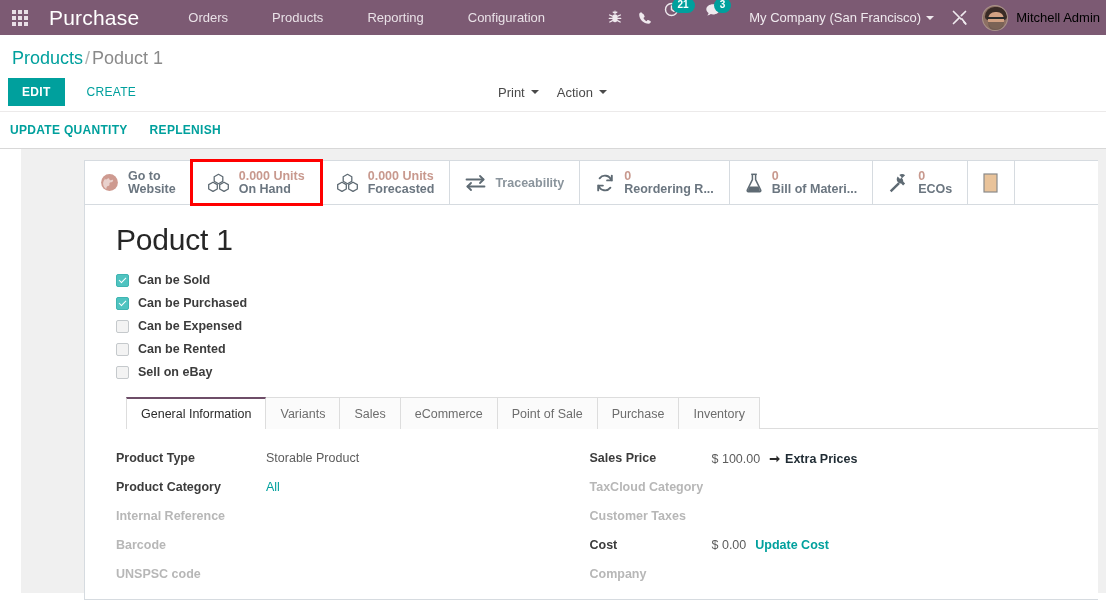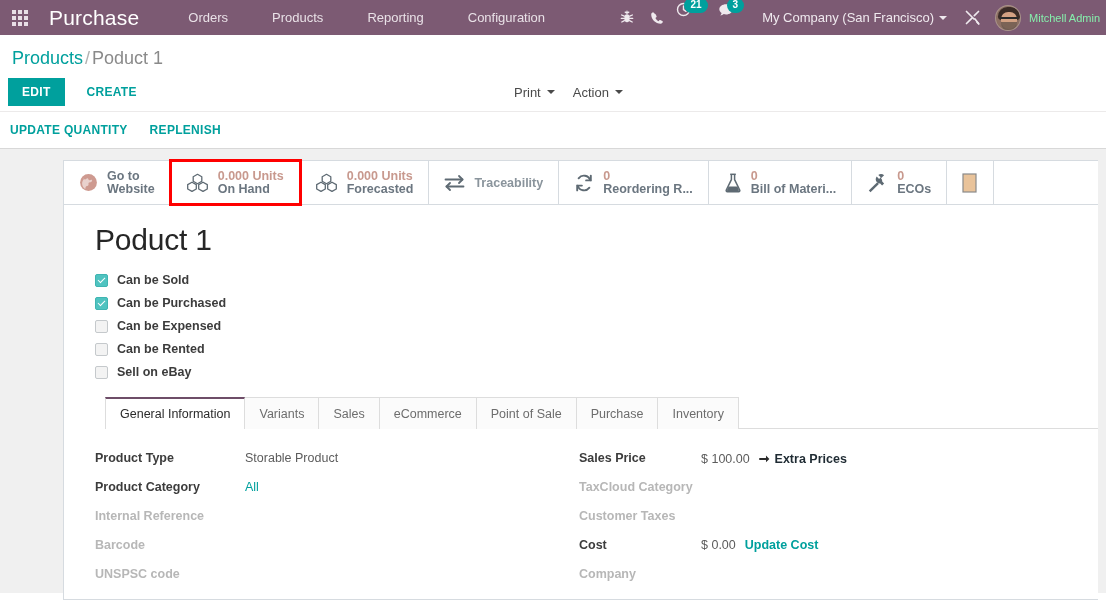--- a/index.html
+++ b/index.html
@@ -97,21 +97,21 @@
   .avatar {
     width: 26px; height: 26px; border-radius: 50%;
     background: #8d6f63;
     overflow: hidden; position: relative; flex: none;
     border: 1px solid rgba(255,255,255,.25);
   }
   .avatar .hair { position:absolute; left:2px; top:1px; width:22px; height:13px; background:#3a2b26; border-radius:11px 11px 4px 4px;}
   .avatar .face { position:absolute; left:5px; top:6px; width:16px; height:17px; background:#d3a183; border-radius:8px 8px 9px 9px;}
   .avatar .glass { position:absolute; left:4px; top:11px; width:18px; height:5px; border-top:2px solid #2a2a2a;}
   .avatar .beard { position:absolute; left:5px; top:16px; width:16px; height:9px; background:#6b584f; border-radius:0 0 8px 8px; opacity:.85;}
-  .user-name { font-size: 11px; color: #86efac; white-space: nowrap; }
+  .user-name { font-size: 13px; color: #000000; white-space: nowrap; }
 
   
   .control-panel { background: #fff; border-bottom: 1px solid #d8d8d8; }
   .breadcrumb {
     padding: 13px 0 4px 12px;
     font-size: 18px;
     color: #8a8a8a;
   }
   .breadcrumb a { color: #00A09D; text-decoration: none; }
   .breadcrumb .sep { color: #b1b1b1; margin: 0 2px; }
@@ -124,29 +124,29 @@
   .btn-edit {
     background: #00A09D; color: #fff;
     font-size: 12px; font-weight: bold;
     letter-spacing: .3px;
     padding: 7px 14px;
     border: none; cursor: pointer;
     margin-left: 8px;
   }
   .btn-create {
     background: transparent; color: #00A09D;
-    font-size: 12px; font-weight: bold;
+    font-size: 12px; font-weight: normal;
     letter-spacing: .3px;
     padding: 7px 12px;
     border: none; cursor: pointer;
     margin-left: 10px;
   }
   .cp-center {
     position: absolute; left: 498px; top: 0;
-    display: flex; align-items: center; height: 38px; gap: 18px; margin-left: 16px;
+    display: flex; align-items: center; height: 38px; gap: 18px;
   }
   .dd-btn {
     font-size: 13px; color: #4a4a4a;
     display: flex; align-items: center; gap: 6px;
     cursor: pointer;
   }
   .dd-btn .caret { border-top-color: #4a4a4a; }
 
   .sub-actions {
     height: 37px;
@@ -160,20 +160,21 @@
     color: #00A09D; font-size: 12px; font-weight: bold;
     letter-spacing: .3px; cursor: pointer;
   }
 
   
   .content-area {
     background: #f0f0f0;
     height: 444px;
     padding: 11px 8px 0 63px;
     position: relative;
+    margin-left: 21px;
   }
   .sheet {
     background: #fff;
     border: 1px solid #d6dbe0;
     border-right: none;
     min-height: 440px;
     position: relative;
     padding: 0;
   }
 

